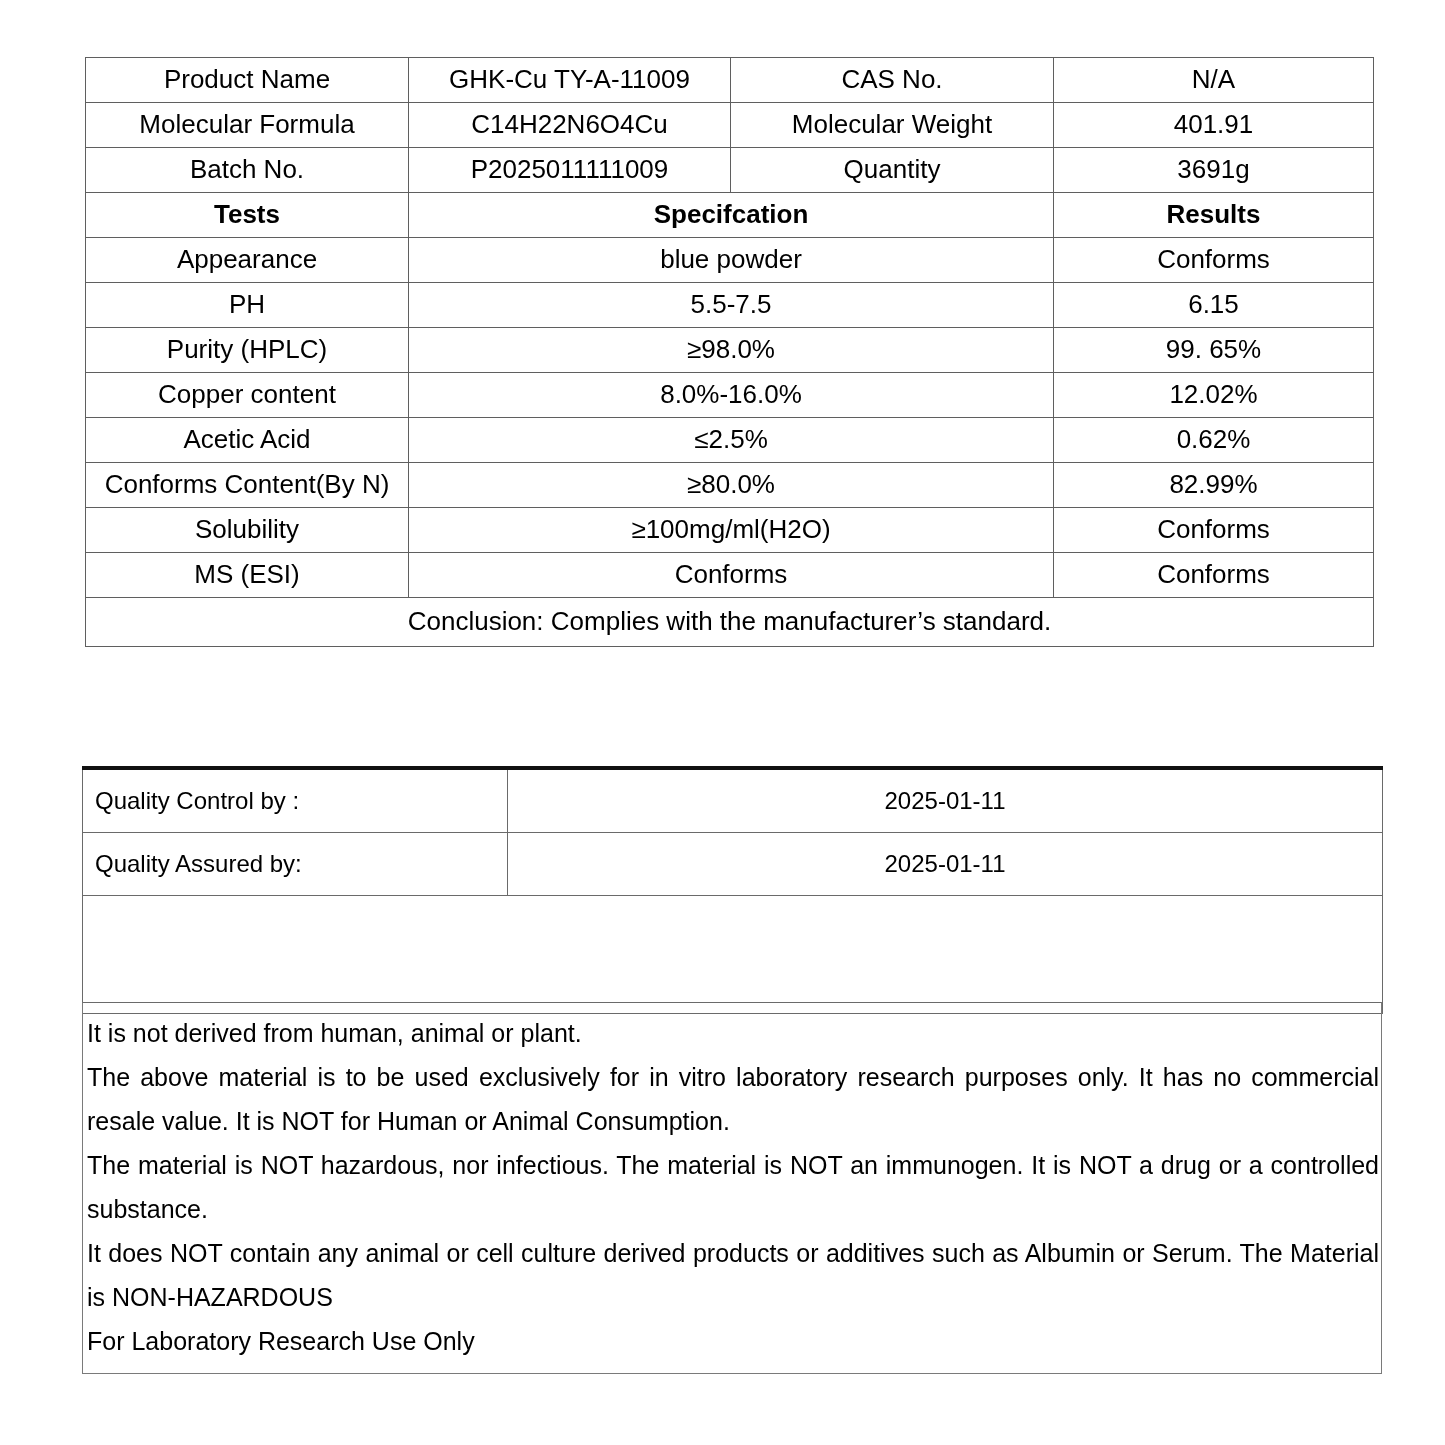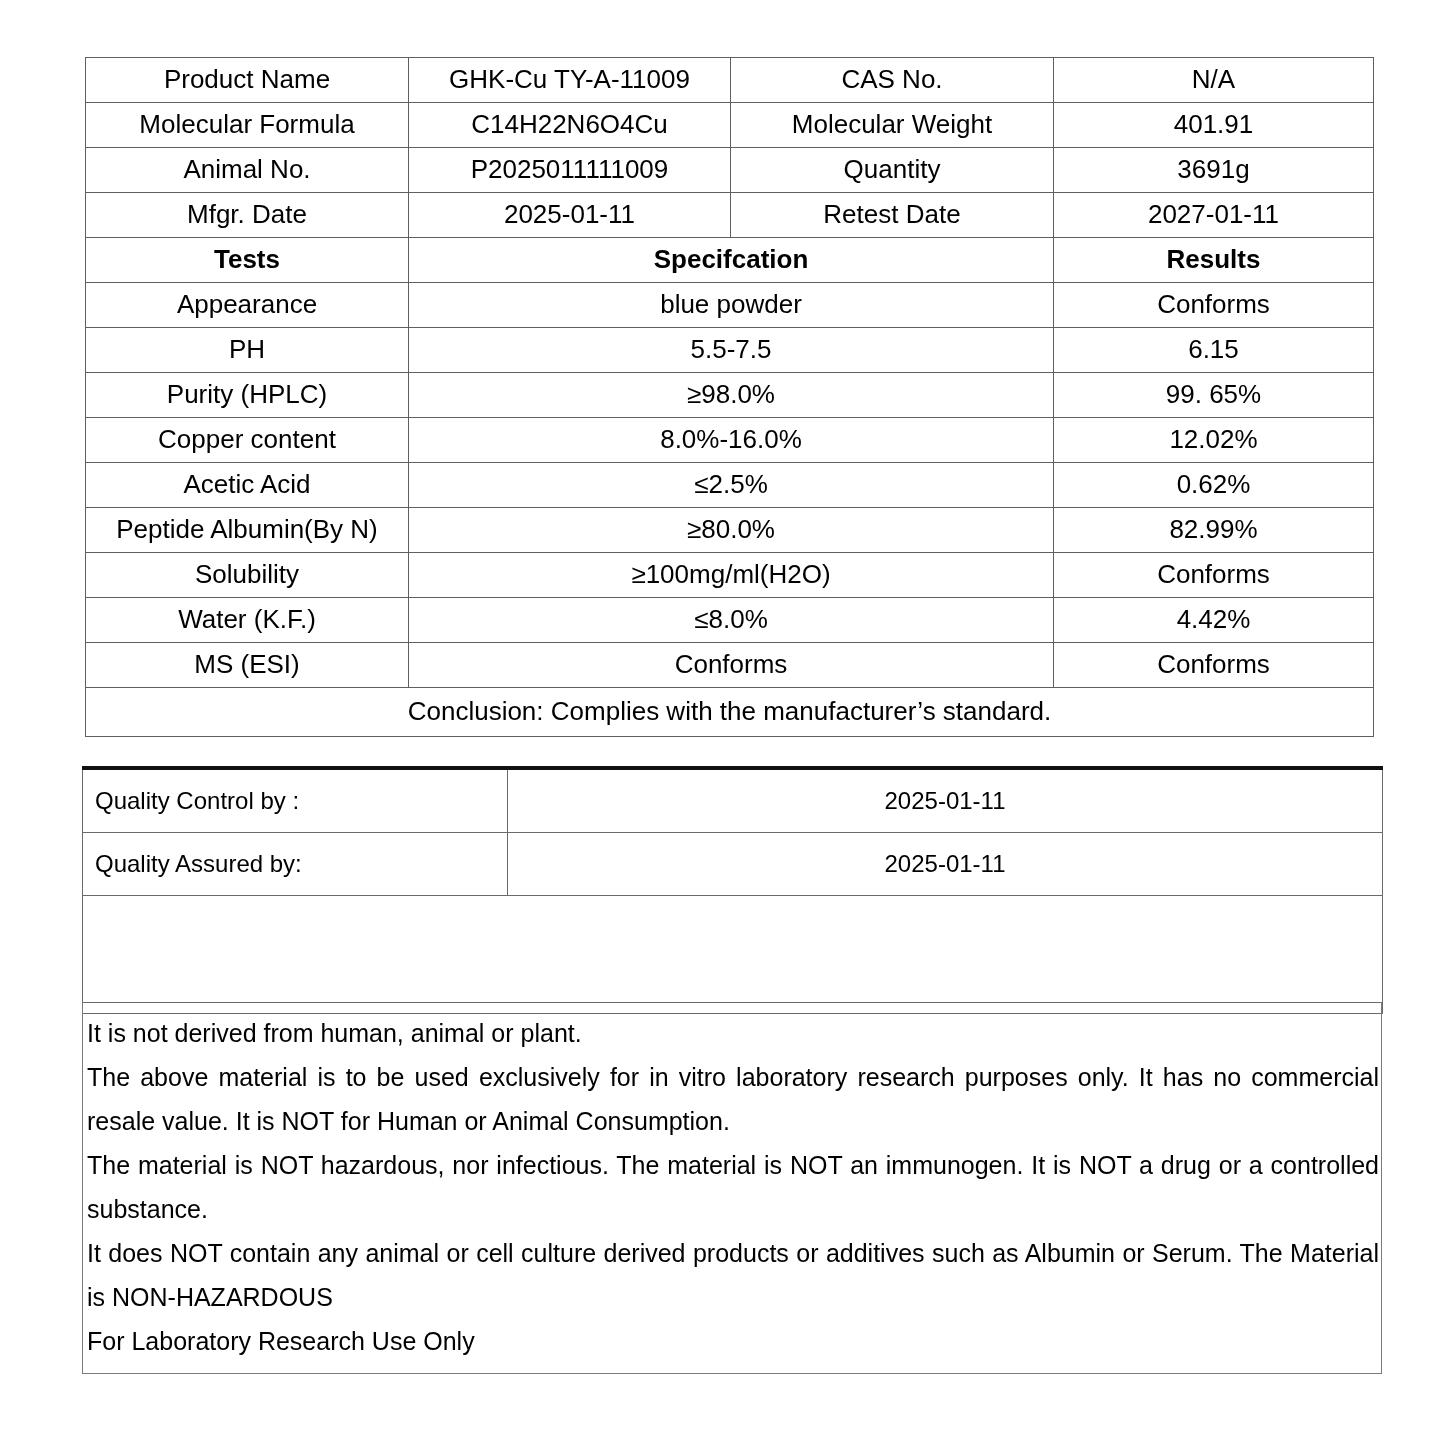--- a/index.html
+++ b/index.html
@@ -137,30 +137,24 @@
         <td>CAS No.</td>
         <td>N/A</td>
       </tr>
       <tr>
         <td>Molecular Formula</td>
         <td>C14H22N6O4Cu</td>
         <td>Molecular Weight</td>
         <td>401.91</td>
       </tr>
       <tr>
-        <td>Animal No.</td>
+        <td>Batch No.</td>
         <td>P2025011111009</td>
         <td>Quantity</td>
         <td>3691g</td>
-      </tr>
-      <tr>
-        <td>Mfgr. Date</td>
-        <td>2025-01-11</td>
-        <td>Retest Date</td>
-        <td>2027-01-11</td>
       </tr>
 
       <tr class="hdr">
         <td>Tests</td>
         <td colspan="2">Specifcation</td>
         <td>Results</td>
       </tr>
 
       <tr>
         <td>Appearance</td>
@@ -181,33 +175,28 @@
         <td>Copper content</td>
         <td colspan="2">8.0%-16.0%</td>
         <td>12.02%</td>
       </tr>
       <tr>
         <td>Acetic Acid</td>
         <td colspan="2">≤2.5%</td>
         <td>0.62%</td>
       </tr>
       <tr>
-        <td>Peptide Albumin(By N)</td>
+        <td>Conforms Content(By N)</td>
         <td colspan="2">≥80.0%</td>
         <td>82.99%</td>
       </tr>
       <tr>
         <td>Solubility</td>
         <td colspan="2">≥100mg/ml(H2O)</td>
         <td>Conforms</td>
-      </tr>
-      <tr>
-        <td>Water (K.F.)</td>
-        <td colspan="2">≤8.0%</td>
-        <td>4.42%</td>
       </tr>
       <tr>
         <td>MS (ESI)</td>
         <td colspan="2">Conforms</td>
         <td>Conforms</td>
       </tr>
 
       <tr class="conclusion">
         <td colspan="4">Conclusion: Complies with the manufacturer’s standard.</td>
       </tr>

